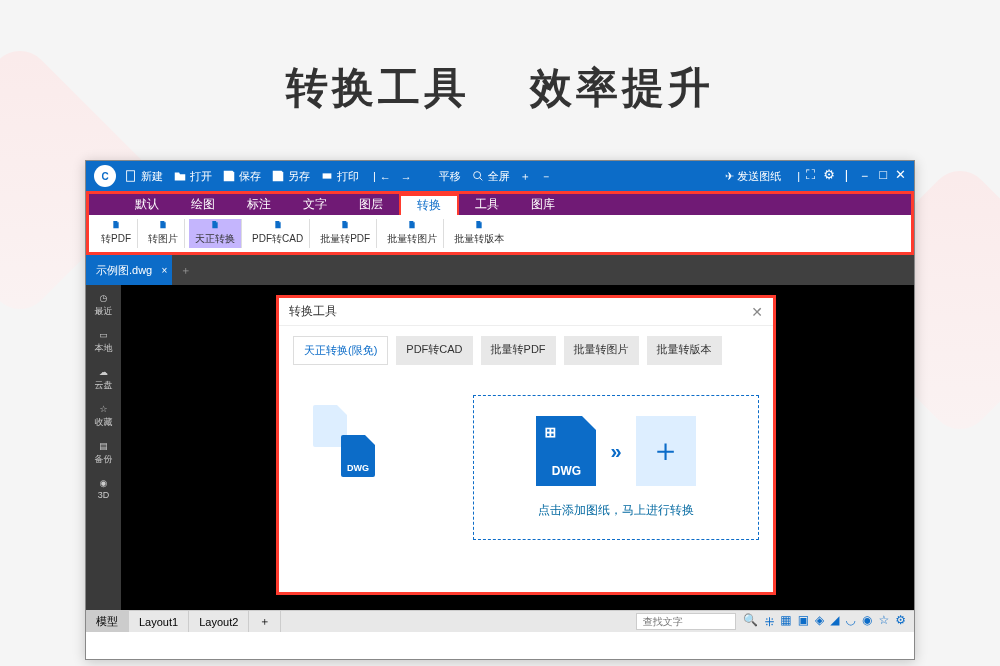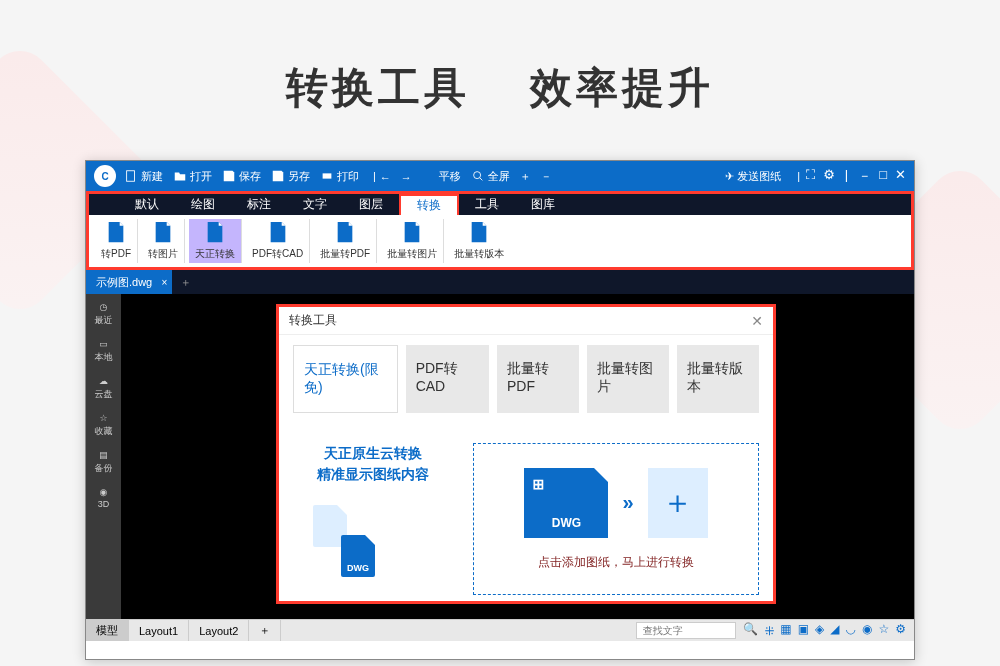--- a/index.html
+++ b/index.html
@@ -7,54 +7,54 @@
 .hero{text-align:center;font-size:42px;color:#333;padding:60px 0 40px;letter-spacing:4px;font-weight:700}
 .hero span{margin:0 30px}
 .app{position:absolute;left:85px;top:160px;width:830px;height:500px;background:#fff;border:1px solid #888;box-shadow:0 2px 12px rgba(0,0,0,.2)}
 .titlebar{height:30px;background:#0c6cc8;display:flex;align-items:center;padding:0 8px;color:#fff;font-size:11px}
 .logo{width:22px;height:22px;background:#fff;border-radius:50%;margin-right:8px;display:flex;align-items:center;justify-content:center;color:#0c6cc8;font-weight:bold;font-size:10px}
 .tb-item{display:flex;align-items:center;gap:3px;margin-right:10px;cursor:pointer}
 .tb-item svg{width:14px;height:14px}
 .tb-spacer{flex:1}
 .win-btns{display:flex;gap:8px;font-size:13px}
 .win-btns span{cursor:pointer}
-.menubar{height:24px;background:#0f172a;display:flex;align-items:center;padding-left:30px;font-size:12px;border:3px solid #ff3b2e;border-bottom:none}
+.menubar{height:24px;background:#701a75;display:flex;align-items:center;padding-left:30px;font-size:12px;border:3px solid #ff3b2e;border-bottom:none}
 .menu-item{color:#fff;padding:0 16px;height:100%;display:flex;align-items:center;cursor:pointer}
 .menu-item.active{background:#fff;color:#0c6cc8;border:2px solid #ff3b2e;border-bottom:none}
-.ribbon{height:55px;background:#fff;border:3px solid #ff3b2e;border-top:none;display:flex;padding:4px 6px;gap:4px}
+.ribbon{height:40px;background:#fff;border:3px solid #ff3b2e;border-top:none;display:flex;padding:4px 6px;gap:4px}
 .rb-btn{display:flex;flex-direction:column;align-items:center;justify-content:center;padding:2px 6px;cursor:pointer;font-size:10px;color:#333;gap:3px;height:100%;border-right:1px solid #ddd}
 .rb-btn:last-child{border-right:none}
 .rb-btn.active{background:#c4b5fd}
 .rb-btn svg{width:20px;height:22px}
-.tabs{height:24px;background:#0f172a;display:flex;align-items:center;font-size:11px}
+.tabs{height:30px;background:#404040;display:flex;align-items:center;font-size:11px}
 .tab{background:#0c6cc8;color:#fff;padding:0 20px 0 10px;height:100%;display:flex;align-items:center;position:relative}
 .tab-close{position:absolute;right:5px;font-size:10px}
 .tab-add{color:#999;padding:0 8px;cursor:pointer}
 .workspace{height:325px;display:flex;background:#000}
 .sidebar{width:35px;background:#3a3a3a;display:flex;flex-direction:column;align-items:center;padding-top:8px;gap:12px}
 .sb-item{color:#ccc;font-size:9px;display:flex;flex-direction:column;align-items:center;gap:2px;cursor:pointer}
 .canvas{flex:1;position:relative;display:flex;align-items:center;justify-content:center}
 .dialog{position:absolute;width:500px;height:300px;background:#fff;border:3px solid #ff3b2e;left:155px;top:10px}
 .dlg-title{height:28px;display:flex;align-items:center;justify-content:space-between;padding:0 10px;font-size:12px;color:#333;border-bottom:1px solid #eee}
 .dlg-close{cursor:pointer;color:#888;font-size:14px}
 .dlg-tabs{display:flex;gap:8px;padding:10px 14px}
-.dlg-tab{padding:15px 10px;font-size:14px;background:#e8e8e8;color:#333;cursor:pointer}
+.dlg-tab{padding:6px 10px;font-size:11px;background:#e8e8e8;color:#333;cursor:pointer}
 .dlg-tab.active{background:#fff;color:#0c6cc8;border:1px solid #ddd}
 .dlg-body{display:flex;padding:20px 14px;gap:20px}
 .promo{width:160px;text-align:center}
 .promo-title{color:#0c6cc8;font-size:14px;font-weight:bold;line-height:1.5;margin-bottom:10px}
 .promo-img{position:relative;height:100px}
 .drop-area{flex:1;border:1px dashed #0c6cc8;display:flex;flex-direction:column;align-items:center;justify-content:center;padding:20px}
 .drop-row{display:flex;align-items:center;gap:14px;margin-bottom:16px}
-.dwg-tile{width:84px;height:70px;background:#0c6cc8;position:relative;display:flex;align-items:flex-end;justify-content:center;color:#fff;font-weight:bold;font-size:12px;padding-bottom:8px}
+.dwg-tile{width:60px;height:70px;background:#0c6cc8;position:relative;display:flex;align-items:flex-end;justify-content:center;color:#fff;font-weight:bold;font-size:12px;padding-bottom:8px}
 .dwg-tile::before{content:"";position:absolute;top:0;right:0;border-style:solid;border-width:0 14px 14px 0;border-color:transparent #fff transparent transparent}
 .dwg-tile::after{content:"⊞";position:absolute;top:8px;left:8px;font-size:14px}
 .arrow-icon{color:#0c6cc8;font-size:20px;font-weight:bold}
 .plus-tile{width:60px;height:70px;background:#def;display:flex;align-items:center;justify-content:center;color:#0c6cc8;font-size:32px;cursor:pointer}
-.drop-text{font-size:12px;color:#7f1d1d}
+.drop-text{font-size:12px;color:#0369a1}
 .cmdbar{height:22px;background:#e8e8e8;display:flex;align-items:center;font-size:11px}
 .cmd-label{background:#333;color:#fff;padding:0 8px;height:100%;display:flex;align-items:center}
 .cmd-input{flex:1;border:none;background:transparent;padding:0 8px;font-size:11px;outline:none;color:#999}
 .statusbar{height:22px;background:#e8e8e8;display:flex;align-items:center;font-size:11px;border-top:1px solid #ccc}
 .st-tab{padding:3px 10px;height:100%;display:flex;align-items:center;cursor:pointer;border-right:1px solid #ccc}
 .st-tab.active{background:#ccc}
 .st-spacer{flex:1}
 .st-search{width:100px;padding:2px 6px;font-size:10px;border:1px solid #ccc;background:#fff}
 .st-icons{display:flex;gap:6px;padding:0 8px;color:#0c6cc8;font-size:12px}
 .st-icons span{cursor:pointer}
@@ -248,24 +248,20 @@
         </div>
         <div class="dlg-tabs" id="dlgtabs">
             <div class="dlg-tab active">天正转换(限免)</div>
             <div class="dlg-tab">PDF转CAD</div>
             <div class="dlg-tab">批量转PDF</div>
             <div class="dlg-tab">批量转图片</div>
             <div class="dlg-tab">批量转版本</div>
           </div>
         <div class="dlg-body">
           <div class="promo">
-            <div class="promo-title">
-              <div>天正原生云转换</div>
-              <div>精准显示图纸内容</div>
-            </div>
             <div class="promo-img">
               <div class="file-icon fi1"></div>
               <div class="file-icon fi2"></div>
             </div>
           </div>
           <div class="drop-area">
             <div class="drop-row">
               <div class="dwg-tile">
                   <span>DWG</span>
                 </div>

